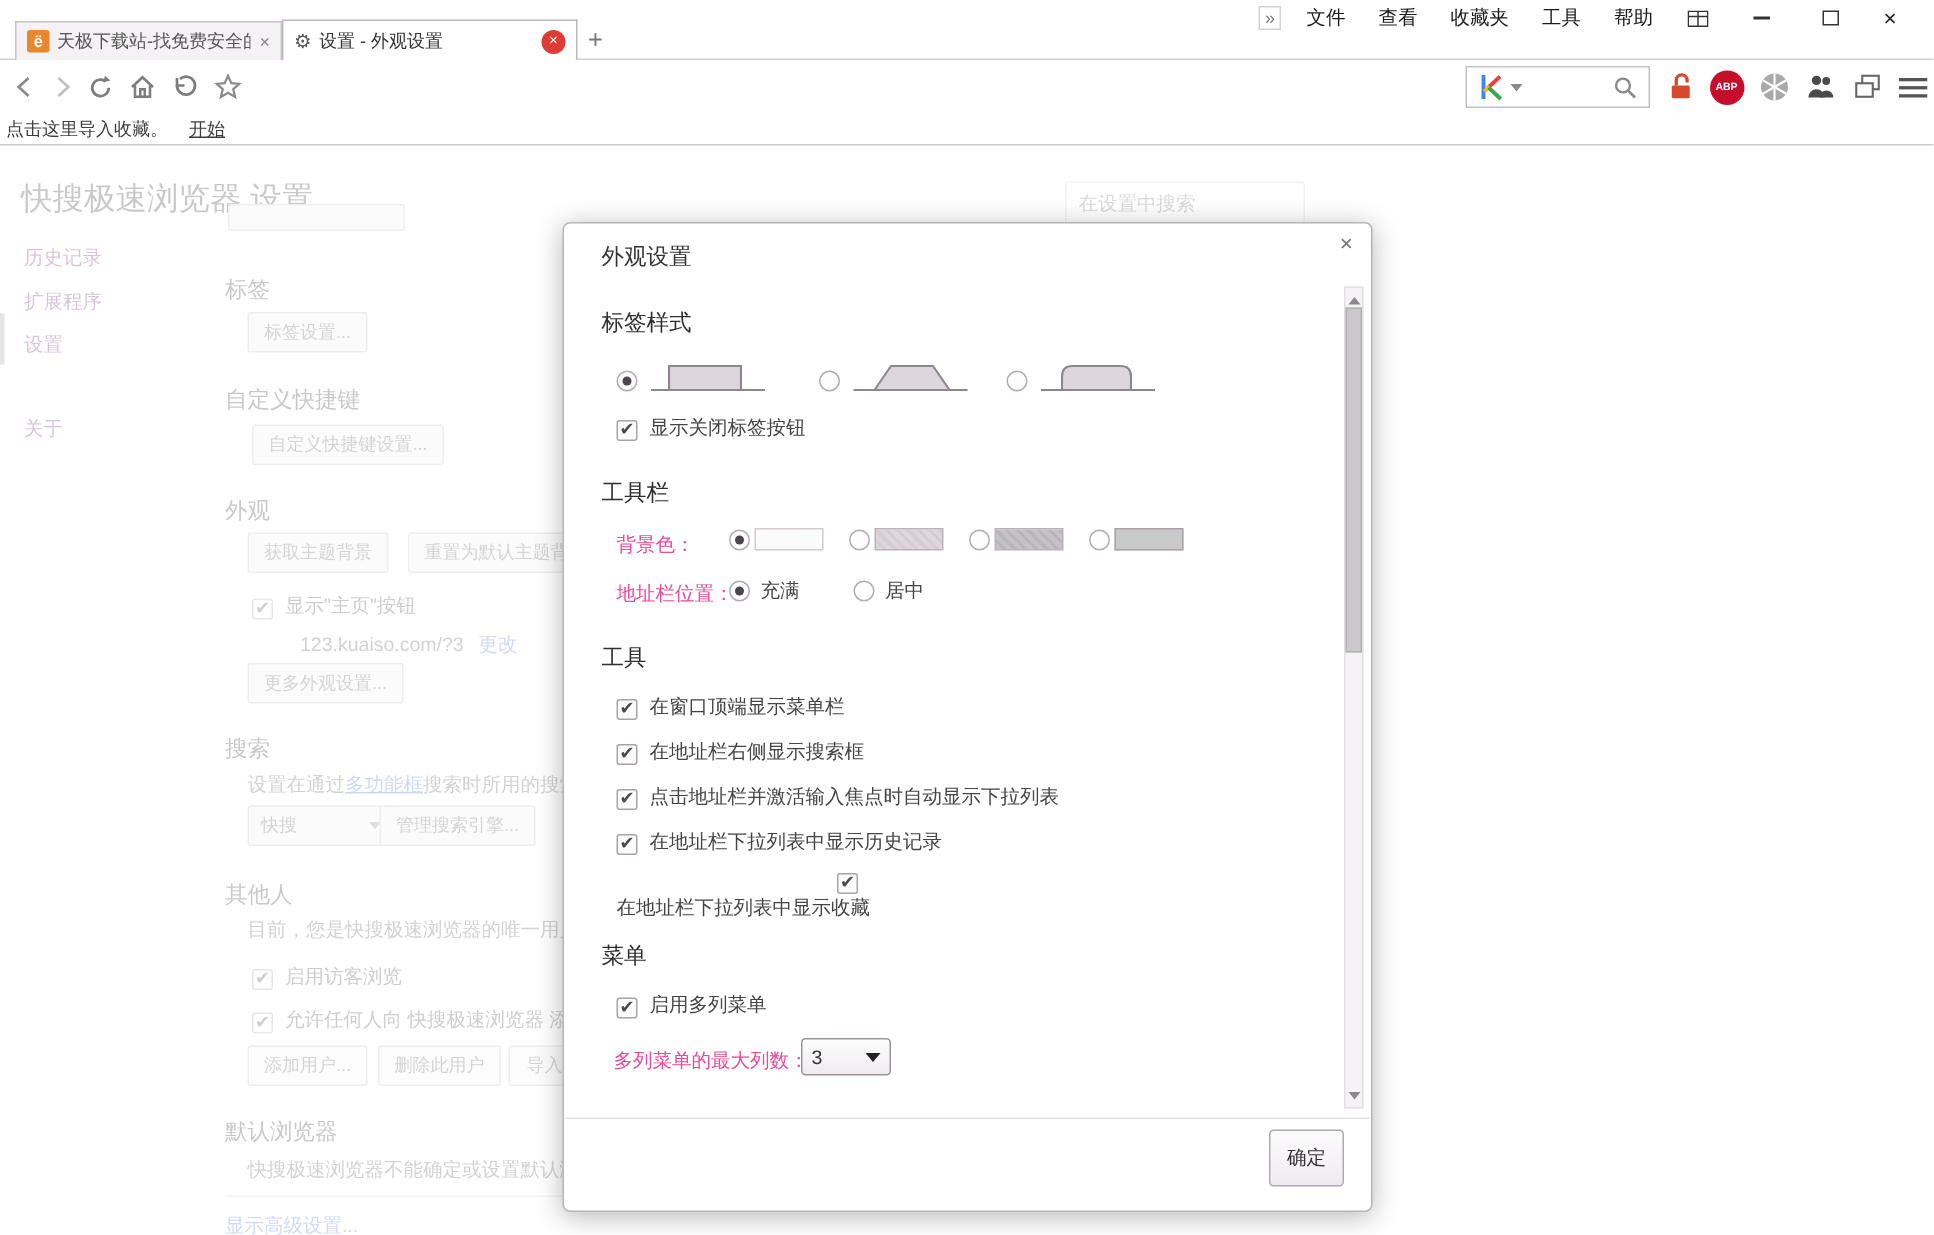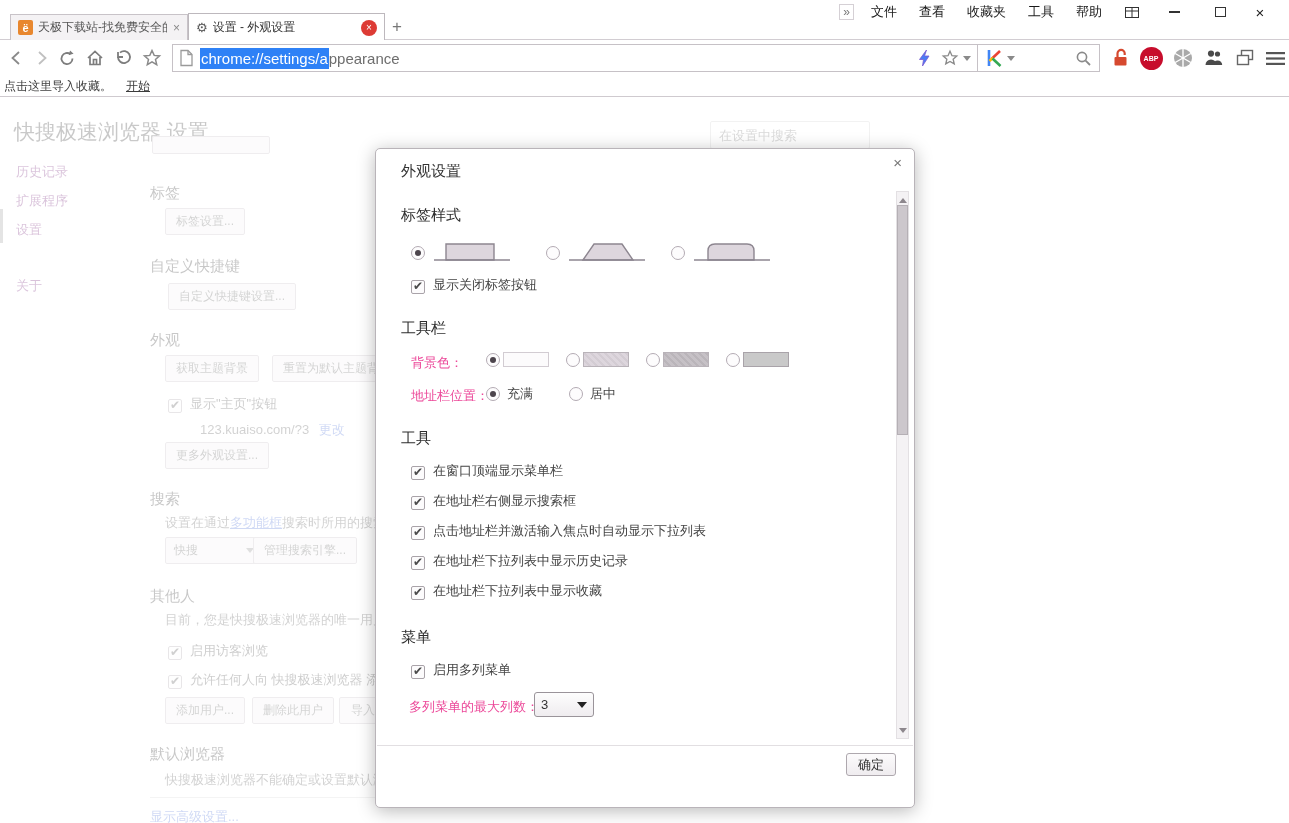--- a/index.html
+++ b/index.html
@@ -74,21 +74,21 @@
   .rgroup { position:absolute; display:flex; align-items:center; }
   .rlabel { font-size:13px; color:#444; margin-left:7px; }
   #dlg-scroll { position:absolute; right:5px; top:42px; bottom:68px; width:13px; background:#f4f2f4; border:1px solid #e3e0e3; }
   .scr-up, .scr-dn { position:absolute; left:0; width:11px; height:14px; display:flex; align-items:center; justify-content:center; }
   .scr-up { top:1px; } .scr-dn { bottom:1px; }
   .tri-up { width:0; height:0; border-left:4px solid transparent; border-right:4px solid transparent; border-bottom:5px solid #8d878d; }
   .tri-dn { width:0; height:0; border-left:4px solid transparent; border-right:4px solid transparent; border-top:5px solid #8d878d; }
   .scr-thumb { position:absolute; left:0; top:13px; width:11px; height:230px; background:#ccc7cc; border:1px solid #b5b0b5; }
   .num-select { position:absolute; width:60px; height:25px; border:1px solid #9a949a; border-radius:3px; background:linear-gradient(#fdfdfd,#efecef); display:flex; align-items:center; padding:0 6px; font-size:13px; color:#333; }
   .num-caret { width:0; height:0; border-left:5px solid transparent; border-right:5px solid transparent; border-top:6px solid #222; margin-left:auto; }
-  .ok-btn { position:absolute; right:18px; top:604px; width:50px; height:23px; border:1px solid #aea8ae; border-radius:3px; background:linear-gradient(#fcfbfc,#efecef); font-size:13px; color:#333; display:flex; align-items:center; justify-content:center; }
+  .ok-btn { position:absolute; right:18px; top:604px; width:50px; height:38px; border:1px solid #aea8ae; border-radius:3px; background:linear-gradient(#fcfbfc,#efecef); font-size:13px; color:#333; display:flex; align-items:center; justify-content:center; }
   .tabshape { display:inline-block; }
 </style>
 </head>
 <body>
 
 <div id="titlebar">
   <div class="tab inactive" style="left:10px;width:178px;">
     <span class="fav">ë</span>
     <span class="title">天极下载站-找免费安全的</span>
     <span class="tabclose">×</span>
@@ -151,42 +151,20 @@
         <path d="M5,4 v5 h5" fill="none" stroke="#7d7d7d" stroke-width="1.8"></path>
         <path d="M5,9 a6,6 0 1 0 2,-4.4" fill="none" stroke="#7d7d7d" stroke-width="1.8"></path>
       </svg>
   </span>
   <span class="navicon" style="left:139px;">
     <svg width="20" height="20" viewBox="0 0 20 20">
         <polygon points="10,2.5 12.2,7.4 17.5,7.9 13.5,11.4 14.7,16.6 10,13.8 5.3,16.6 6.5,11.4 2.5,7.9 7.8,7.4" fill="none" stroke="#8a8a8a" stroke-width="1.5"></polygon>
       </svg>
   </span>
 
-  <div id="addrbar">
-    <span style="margin-right:6px;display:inline-flex;">
-      <svg width="15" height="18" viewBox="0 0 15 18">
-          <path d="M2,1.5 H9 L13,5.5 V16.5 H2 Z" fill="#fff" stroke="#9a9a9a" stroke-width="1.3"></path>
-          <path d="M9,1.5 V5.5 H13" fill="none" stroke="#9a9a9a" stroke-width="1.3"></path>
-        </svg>
-    </span>
-    <span class="url-sel">chrome://settings/a</span>
-    <span class="url-rest">ppearance</span>
-    <span style="flex:1;"></span>
-    <span style="display:inline-flex;margin-right:10px;">
-      <svg width="14" height="18" viewBox="0 0 14 18">
-          <polygon points="9.5,1 2.5,10.5 6.5,10.5 5.5,17 12,7 7.5,7" fill="#4b7bf5" stroke="#7a5ad0" stroke-width="0.8"></polygon>
-        </svg>
-    </span>
-    <span style="display:inline-flex;align-items:center;">
-      <svg width="18" height="18" viewBox="0 0 20 20">
-          <polygon points="10,2.5 12.2,7.4 17.5,7.9 13.5,11.4 14.7,16.6 10,13.8 5.3,16.6 6.5,11.4 2.5,7.9 7.8,7.4" fill="none" stroke="#8a8a8a" stroke-width="1.5"></polygon>
-        </svg>
-      <span class="dropdown-caret"></span>
-    </span>
-  </div>
 
   <div id="kbox">
     <span style="display:inline-flex;">
       <svg width="18" height="20" viewBox="0 0 18 20">
           <line x1="4" y1="2" x2="4" y2="18" stroke="#4285f4" stroke-width="2.6"></line>
           <line x1="15" y1="3" x2="6.5" y2="11" stroke="#ea4335" stroke-width="2.6"></line>
           <line x1="4.5" y1="13" x2="8" y2="9.8" stroke="#fbbc05" stroke-width="2.6"></line>
           <line x1="7.5" y1="10.5" x2="15.5" y2="18" stroke="#34a853" stroke-width="2.6"></line>
         </svg>
     </span>
@@ -396,21 +374,21 @@
     <span class="cb-label">在地址栏右侧显示搜索框</span>
   </div>
   <div class="cbrow" style="left:35px;top:373px;">
     <span class="cb"></span>
     <span class="cb-label">点击地址栏并激活输入焦点时自动显示下拉列表</span>
   </div>
   <div class="cbrow" style="left:35px;top:403px;">
     <span class="cb"></span>
     <span class="cb-label">在地址栏下拉列表中显示历史记录</span>
   </div>
-  <div class="cbrow" style="left:35px;top:433px;">
+  <div class="cbrow" style="left:35px;top:433px;flex-direction:column;">
     <span class="cb"></span>
     <span class="cb-label">在地址栏下拉列表中显示收藏</span>
   </div>
 
   <div class="dhead" style="top:479px;">菜单</div>
 
   <div class="cbrow" style="left:35px;top:512px;">
     <span class="cb"></span>
     <span class="cb-label">启用多列菜单</span>
   </div>

